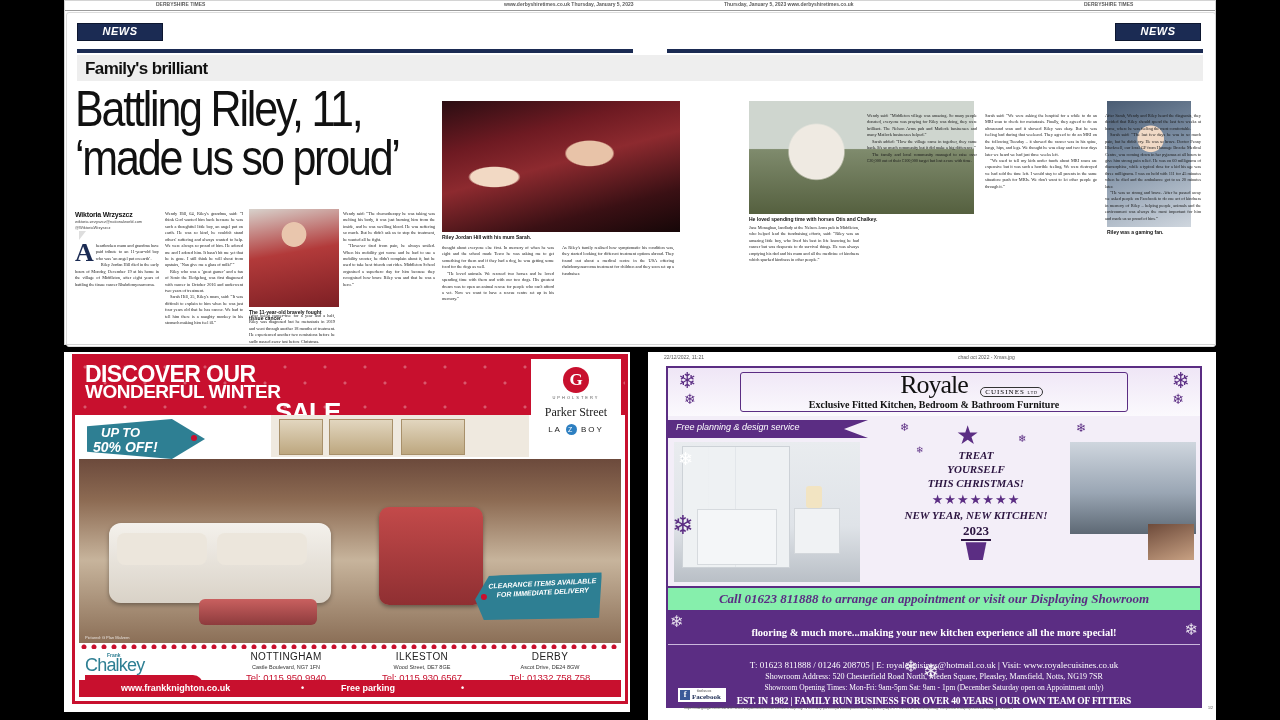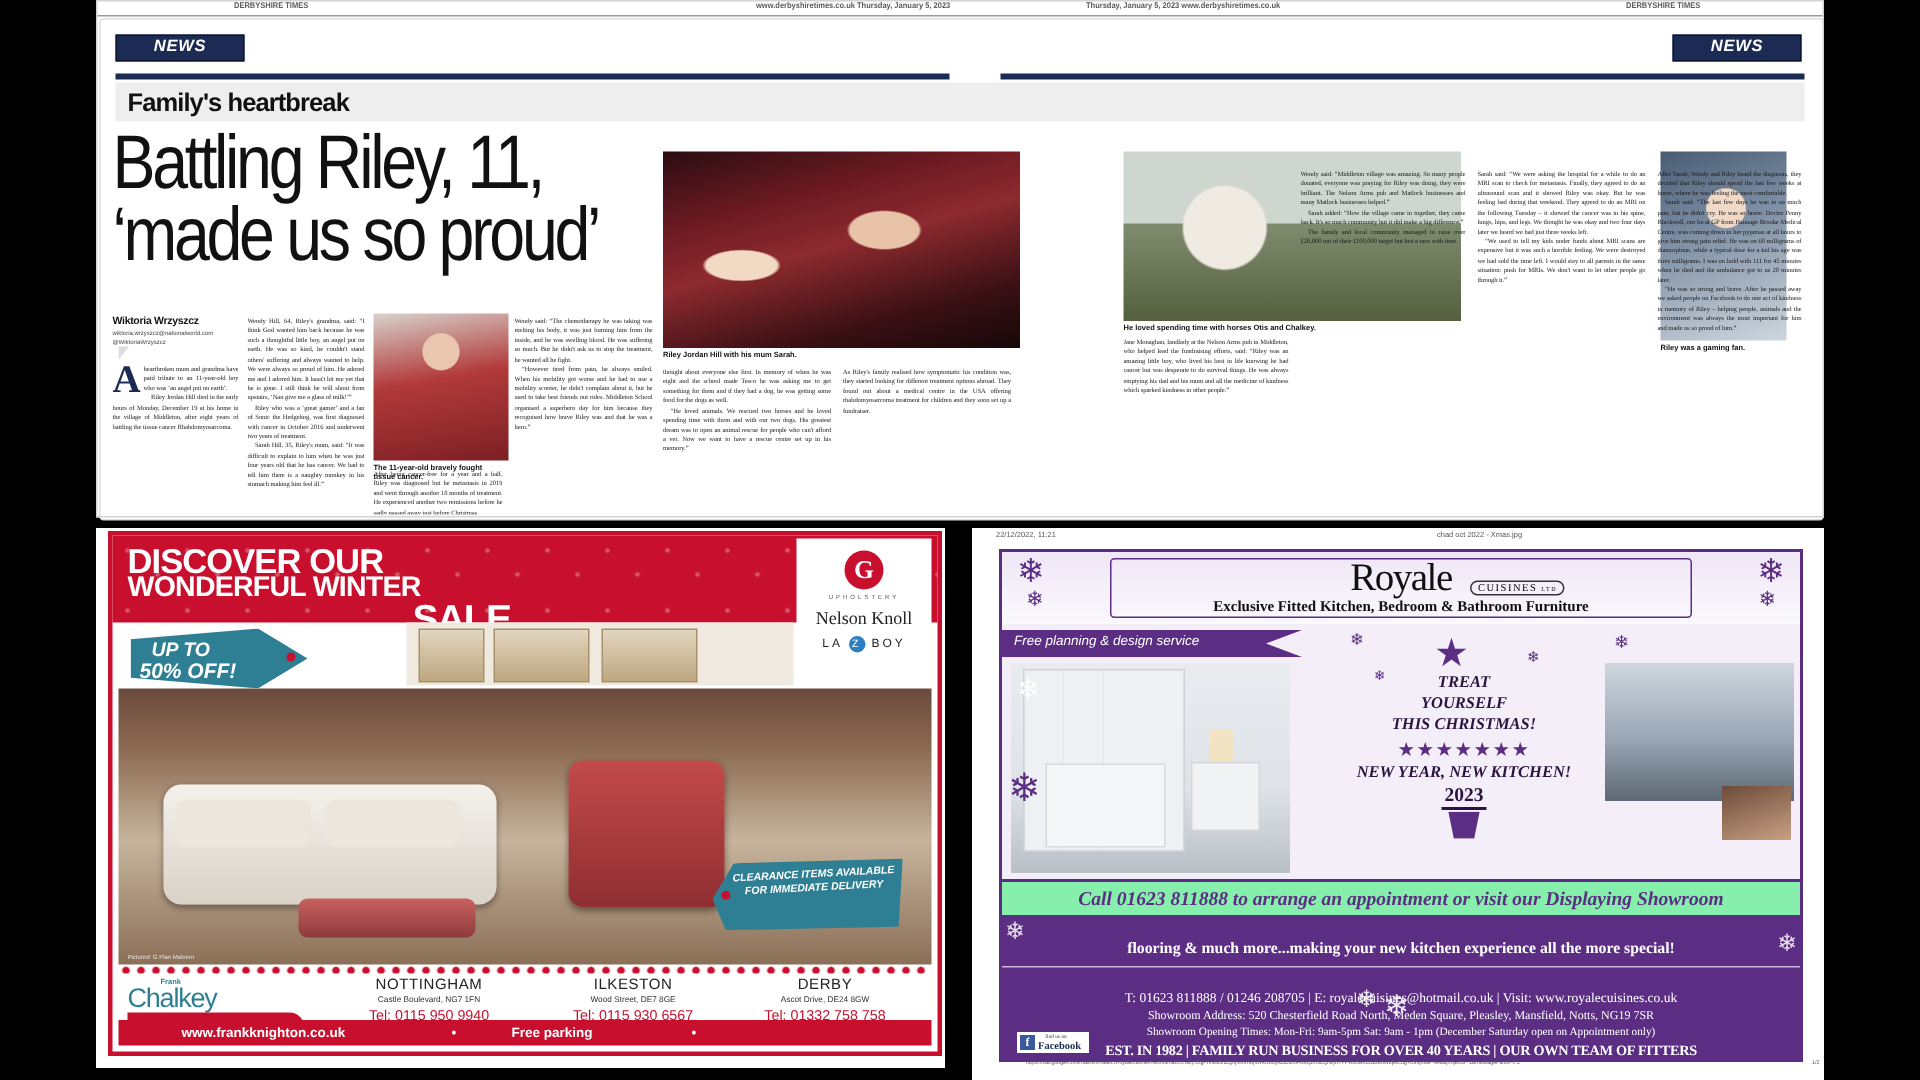--- a/index.html
+++ b/index.html
@@ -240,21 +240,21 @@
         <span>NEWS</span>
       </div>
       <div class="newsbar nb-right">
         <span>NEWS</span>
       </div>
 
       <div class="rule rule-l"></div>
       <div class="rule rule-r"></div>
 
       <div class="kicker">
-        <b>Family's heartbreak</b>
+        <b>Family's brilliant</b>
       </div>
 
       <div class="headline">Battling Riley, 11, ‘made us so proud’</div>
 
       <div class="ph photo-main img-a">
         <div class="cap"></div>
       </div>
       <div class="cap-label" style="left:375px;top:221px;width:238px;">Riley Jordan Hill with his mum Sarah.</div>
 
       <div class="ph photo-horse img-b"></div>
@@ -336,21 +336,21 @@
 
       <div class="fk-strip">
         <div class="sofa-chip" style="left:8px;"></div>
         <div class="sofa-chip" style="left:58px;width:62px;"></div>
         <div class="sofa-chip" style="left:130px;width:62px;"></div>
       </div>
 
       <div class="fk-logos">
         <div class="fk-gm">G</div>
         <div class="fk-upp">UPHOLSTERY</div>
-        <div class="fk-pk">Nelson Knoll</div>
+        <div class="fk-pk">Parker Street</div>
         <div class="fk-lz">
           <span>LA</span>
           <em>Z</em>
           <span>BOY</span>
         </div>
       </div>
 
       <div class="fk-photo">
         <div class="fk-sofa"></div>
         <div class="fk-chair"></div>

